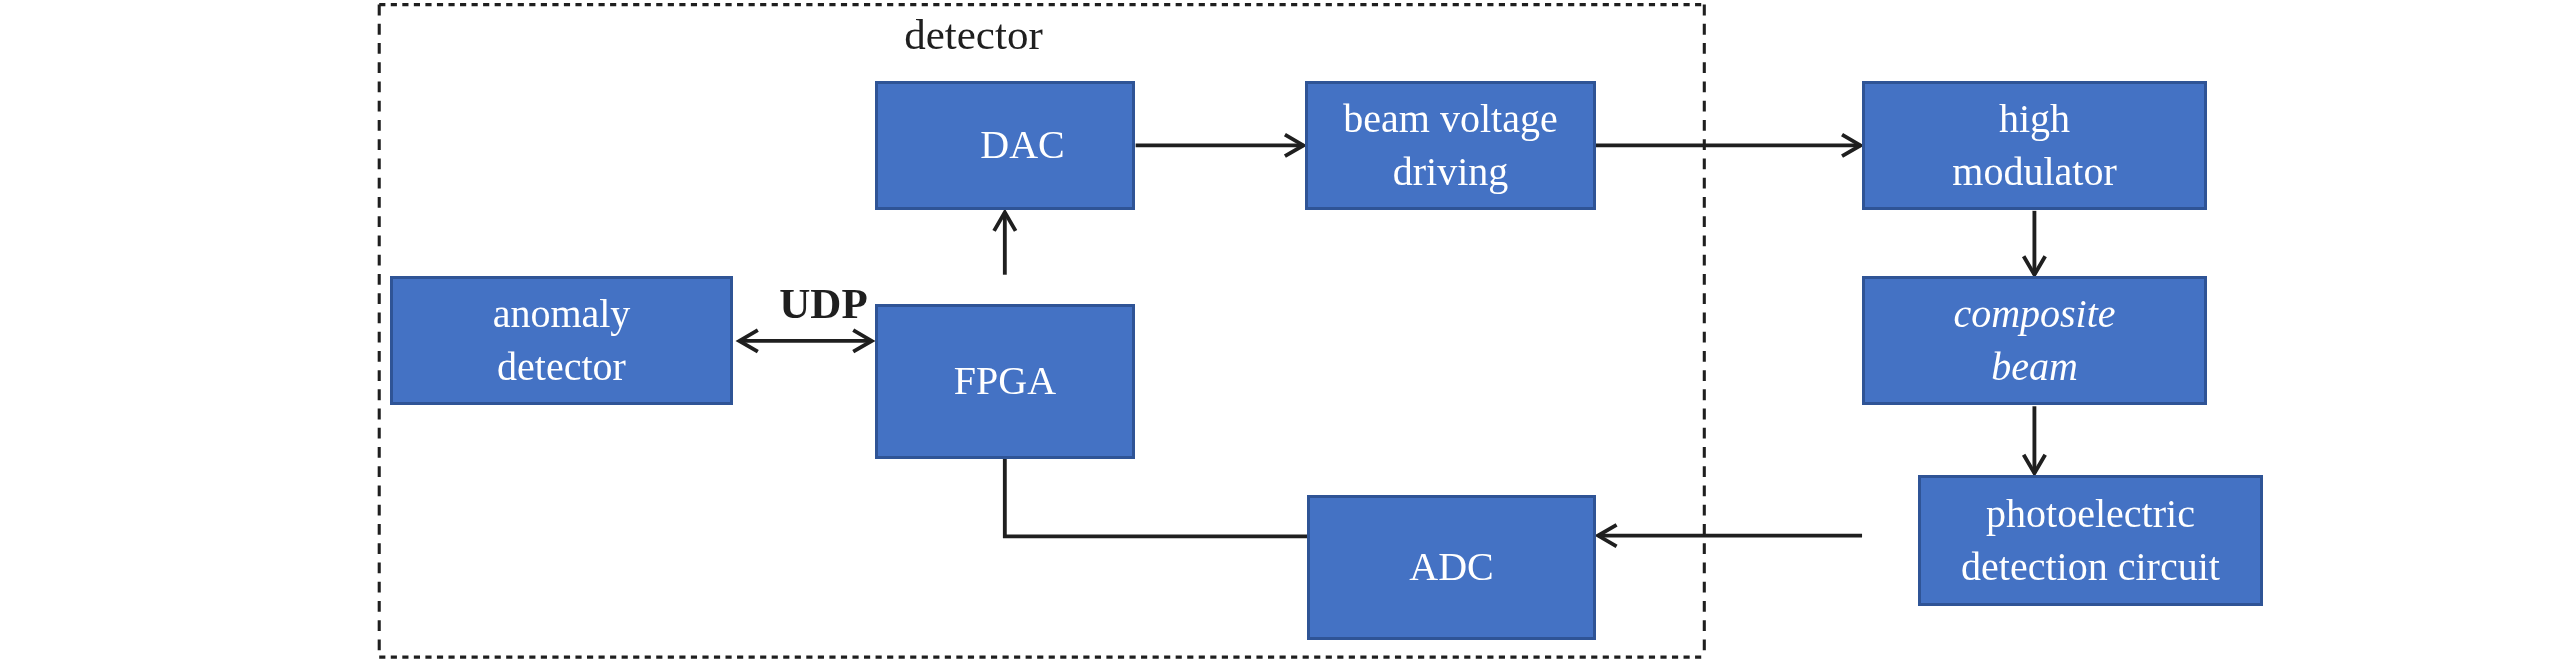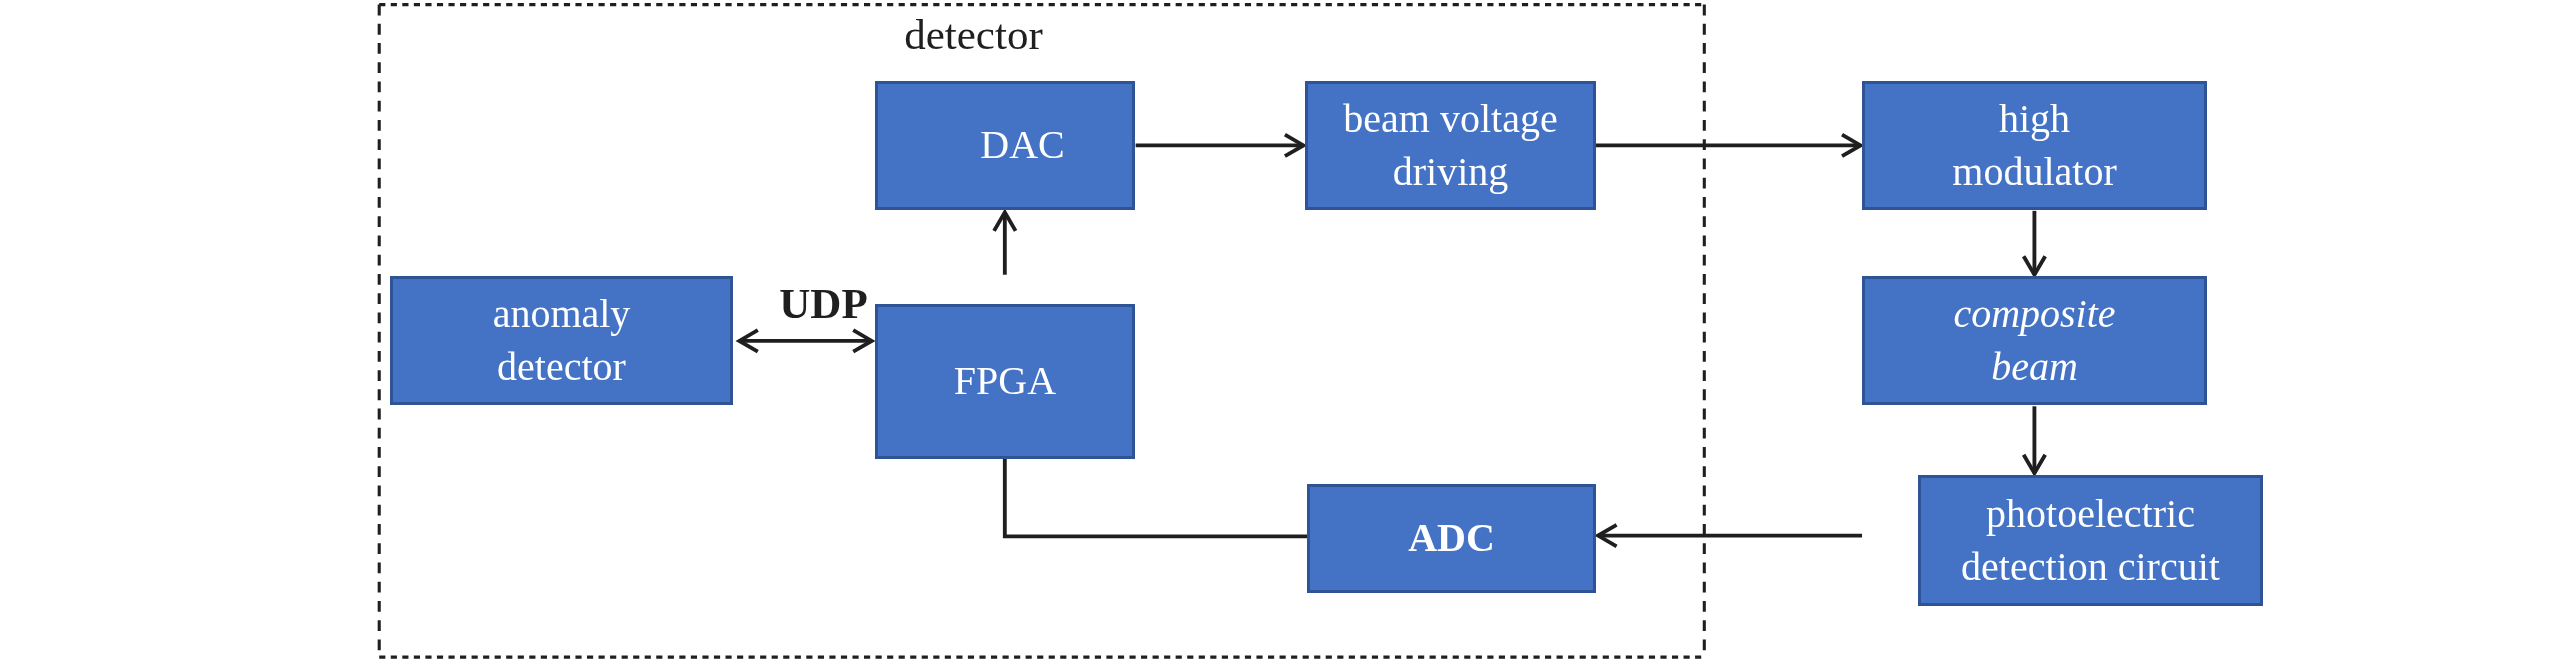--- a/index.html
+++ b/index.html
@@ -56,21 +56,21 @@
     color: var(--line, #1f1f1f);
     font-size: 43px;
     text-align: center;
     line-height: 1.1;
   }
   
   .n-anomaly   { left: 390px;  top: 276px; width: 343px; height: 129px; }
   .n-dac       { left: 875px; top: 81px; width: 260px; height: 129px; padding-left: 35px; }
   .n-fpga      { left: 875px; top: 276px; width: 260px; height: 155px; margin-top: 28px; }
   .n-hv        { left: 1305px; top: 81px; width: 291px; height: 129px; }
-  .n-adc       { left: 1307px; top: 484px; width: 289px; height: 109px; font-weight: bold; }
+  .n-adc       { left: 1307px; top: 495px; width: 289px; height: 145px; }
   .n-phase     { left: 1862px; top: 81px; width: 345px; height: 129px; }
   .n-composite { left: 1862px; top: 276px; width: 345px; height: 129px; font-style: italic; }
   .n-photo     { left: 1918px; top: 475px; width: 345px; height: 131px; }
   .lbl-detector { left: 808px; top: 10.8px;  width: 331px; }
   .lbl-udp      { left: 758px;  top: 280px; width: 131px; font-weight: bold; }
 </style>
 </head>
 <body>
 
 <div id="canvas">

